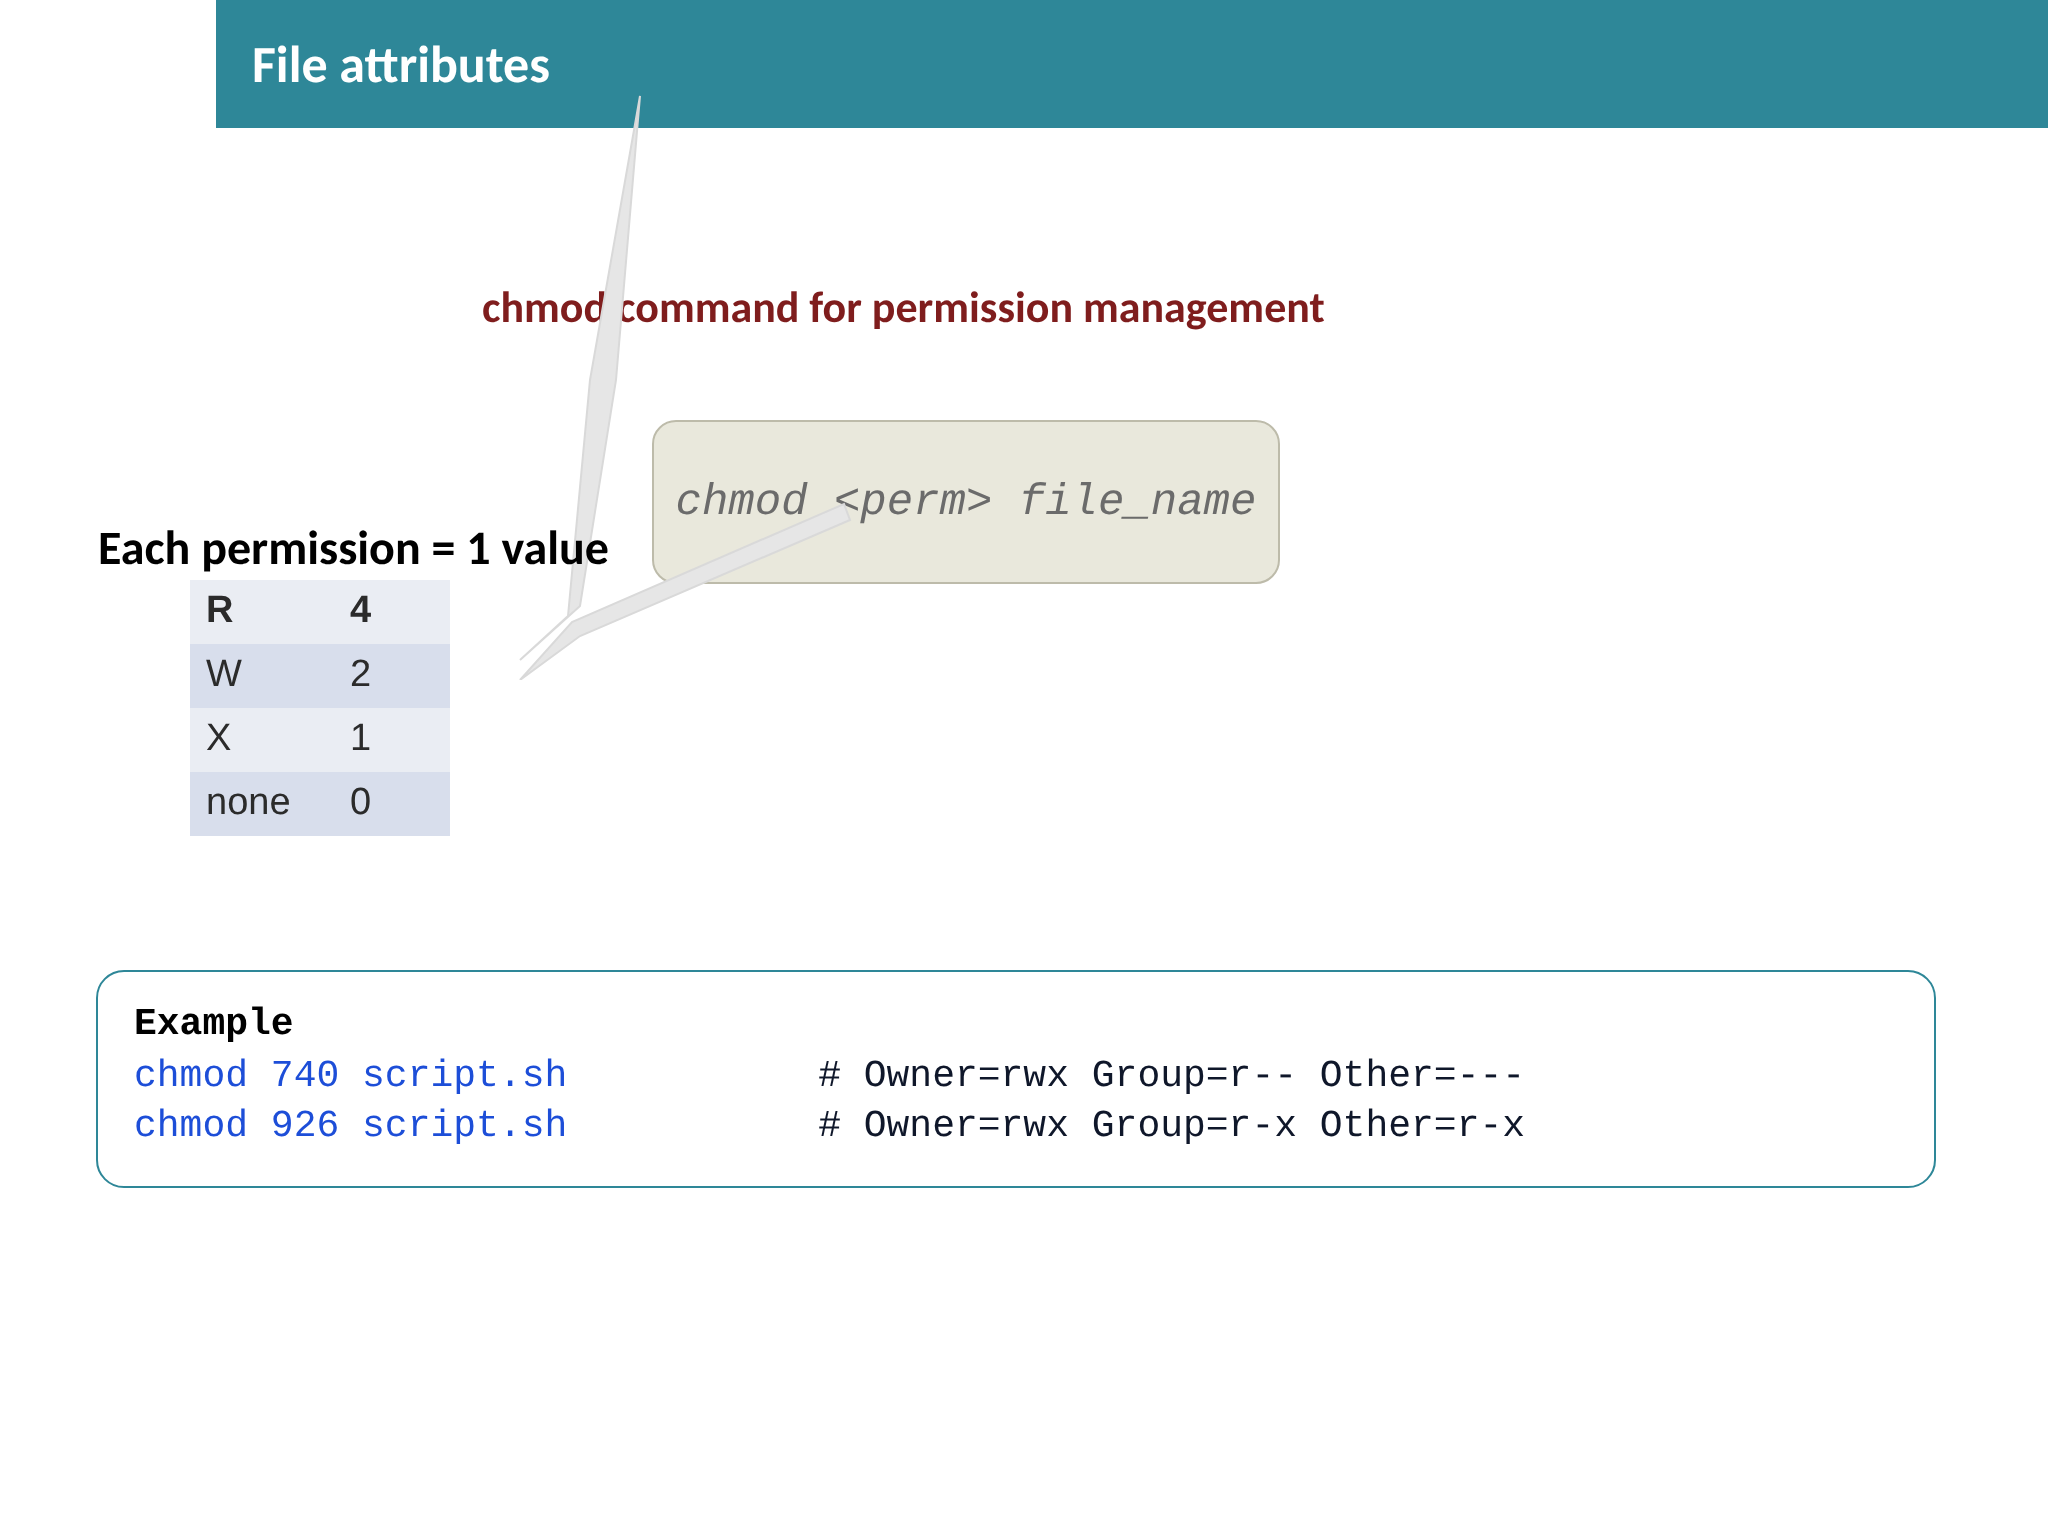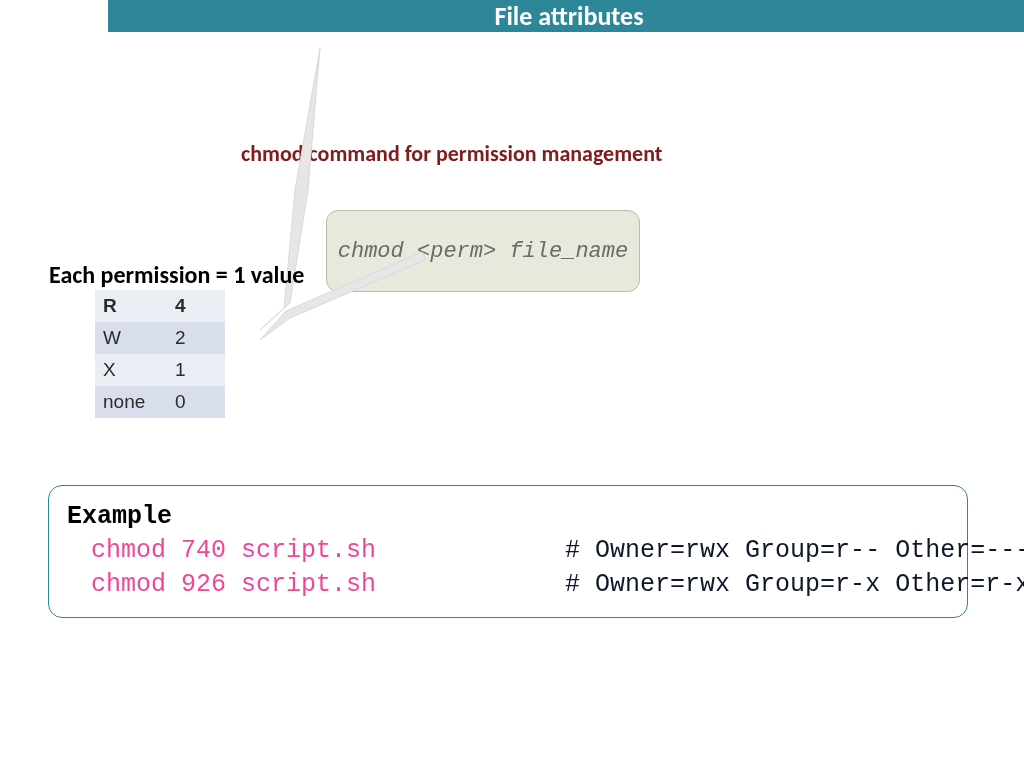--- a/index.html
+++ b/index.html
@@ -9,26 +9,25 @@
     font-family: Calibri, Arial, sans-serif;
     background: #ffffff;
     position: relative;
     overflow: hidden;
   }
   .header-bar {
     position: absolute;
     top: 0;
     left: 108px;
     right: 0;
-    height: 32px;
+    height: 64px;
     background: #2e8798;
     display: flex;
     align-items: center;
-    padding-left: 6px;
-    justify-content: center;
+    padding-left: 18px;
   }
   .header-title {
     color: #ffffff;
     font-size: 26px;
     font-weight: bold;
   }
   .chmod-heading {
     position: absolute;
     top: 140px;
     left: 241px;
@@ -82,26 +81,26 @@
   .perm-table td:last-child  { width: 50px; }
   .example-box {
     position: absolute;
     top: 485px;
     left: 48px;
     width: 920px;
     border: 1px solid #2e8798;
     border-radius: 14px;
     padding: 14px 18px 16px 18px;
     font-family: "Courier New", monospace;
-    font-size: 25px;
+    font-size: 19px;
     line-height: 1.35;
   }
   .example-title { font-weight: bold; color: #000; }
   .examples-block { white-space: pre; }
-  .ex-cmd { color: #ec4899; margin-left: 24px; }
+  .ex-cmd { color: #1d4ed8; }
   .ex-comment { color: #0f172a; }
   .arrow-svg {
     position: absolute;
     top: 40px;
     left: 250px;
     width: 200px;
     height: 300px;
     pointer-events: none;
   }
 </style>

